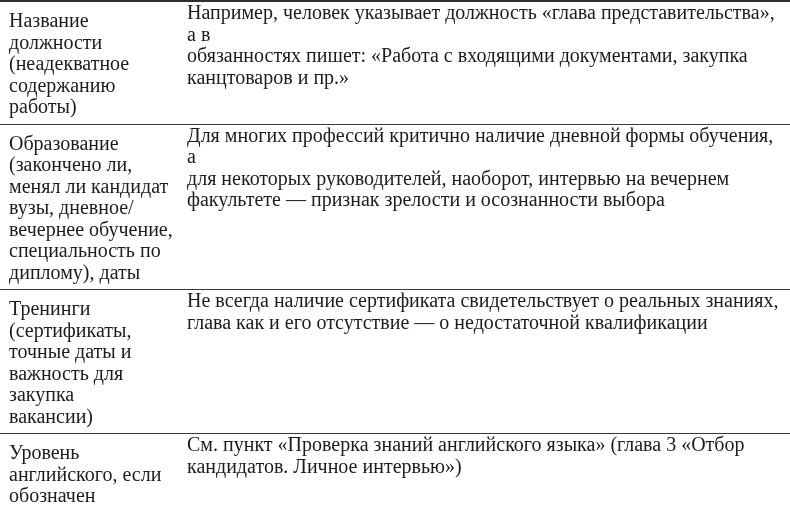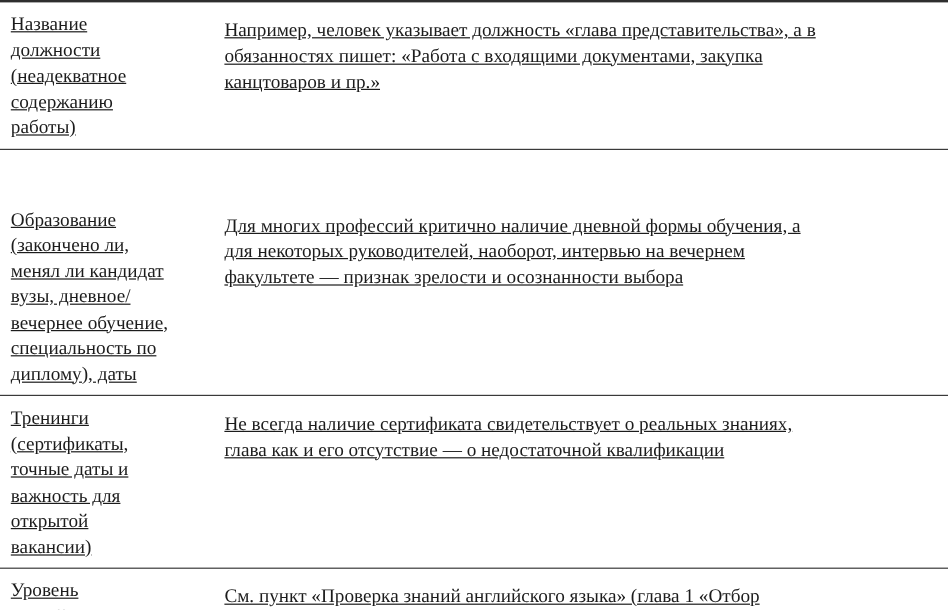--- a/index.html
+++ b/index.html
@@ -26,38 +26,37 @@
   .doc-row {
     display: flex;
     box-sizing: border-box;
     border-bottom: 1px solid #3a3a3a;
     align-items: flex-start;
   }
   .doc-row:last-child {
     border-bottom: none;
   }
   .doc-row.r1 { min-height: 119px; }
-  .doc-row.r2 { min-height: 164px; margin-top: 40px; }
+  .doc-row.r2 { min-height: 164px; }
   .doc-row.r3 { min-height: 140px; }
   .doc-row.r4 { min-height: 77px; }
   .cell {
-    font-size: 16px;
+    font-size: 20px;
     line-height: 21.5px;
     white-space: pre-line;
     box-sizing: border-box;
-    text-decoration: underline;
   }
   .cell-term {
     width: 180px;
     flex: 0 0 180px;
     padding: 8px 4px 6px 9px;
   }
   .cell-desc {
     flex: 1 1 auto;
-    padding: 13px 6px 6px 7px;
+    padding: 0 6px 6px 7px;
   }
 </style>
 </head>
 <body>
 
 <div class="doc-table">
 
   <div class="doc-row r1">
     <div class="cell cell-term">Название
 должности
@@ -80,27 +79,27 @@
     <div class="cell cell-desc">Для многих профессий критично наличие дневной формы обучения, а
 для некоторых руководителей, наоборот, интервью на вечернем
 факультете — признак зрелости и осознанности выбора</div>
   </div>
 
   <div class="doc-row r3">
     <div class="cell cell-term">Тренинги
 (сертификаты,
 точные даты и
 важность для
-открытой
+закупка
 вакансии)</div>
     <div class="cell cell-desc">Не всегда наличие сертификата свидетельствует о реальных знаниях,
 глава как и его отсутствие — о недостаточной квалификации</div>
   </div>
 
   <div class="doc-row r4">
     <div class="cell cell-term">Уровень
 английского, если
 обозначен</div>
-    <div class="cell cell-desc">См. пункт «Проверка знаний английского языка» (глава 1 «Отбор
+    <div class="cell cell-desc">См. пункт «Проверка знаний английского языка» (глава 3 «Отбор
 кандидатов. Личное интервью»)</div>
   </div>
 
 </div>
 
 </body></html>

